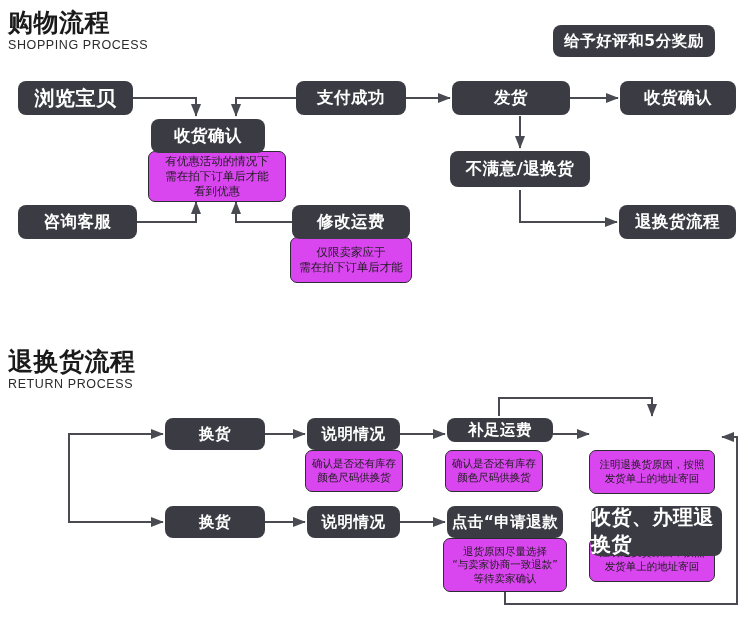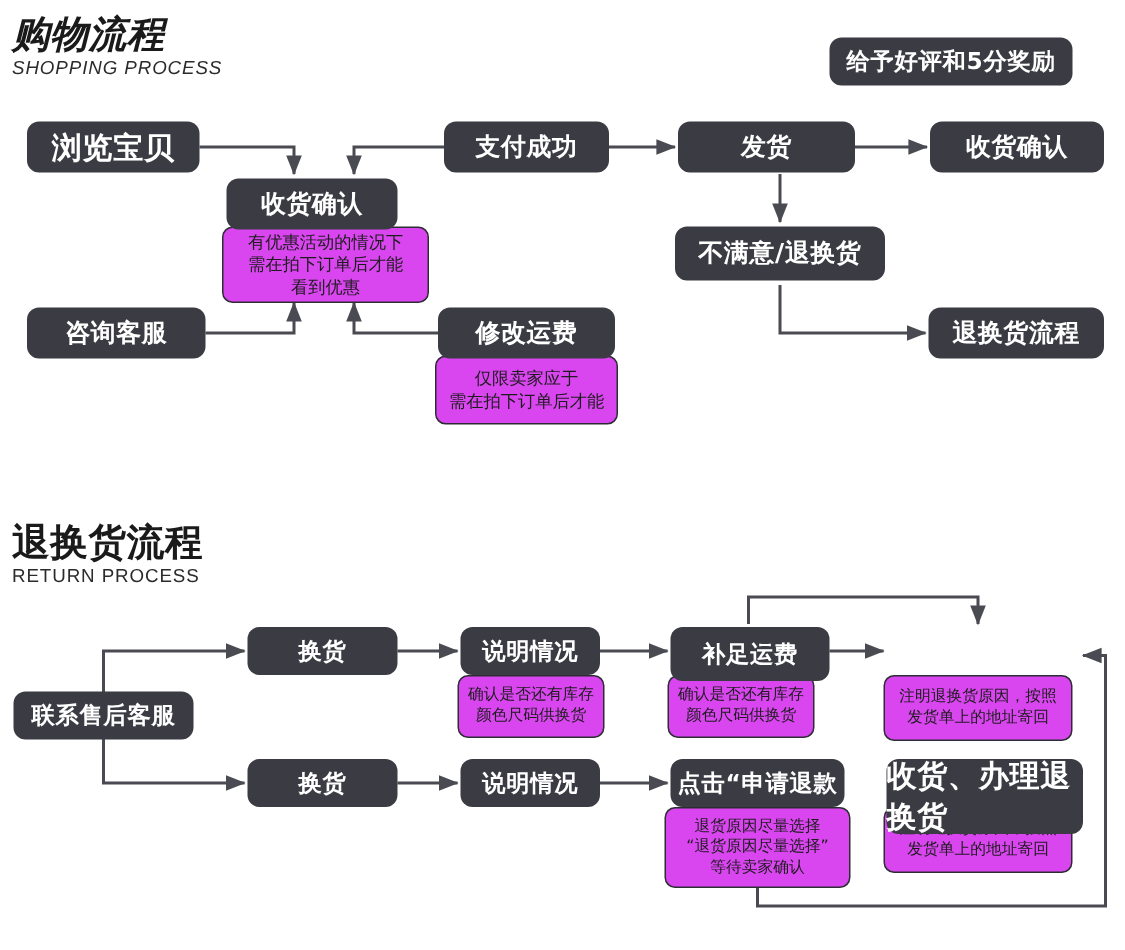--- a/index.html
+++ b/index.html
@@ -98,21 +98,21 @@
       <path d="M499,416 L499,398 L652,398 L652,416" marker-end="url(#ar)"></path>
 
       <path d="M265,522 L305,522" marker-end="url(#ar)"></path>
 
       <path d="M400,522 L445,522" marker-end="url(#ar)"></path>
 
       <path d="M505,592 L505,604 L737,604 L737,437 L722,437" marker-end="url(#ar)"></path>
     </g>
   </svg>
 
-  <div class="sec-head" style="left:8px; top:10px;font-style:italic;">
+  <div class="sec-head" style="left:8px; top:10px;">
     <div class="sec-cn">购物流程</div>
     <div class="sec-en">SHOPPING PROCESS</div>
   </div>
 
   <div class="sec-head" style="left:8px; top:349px;">
     <div class="sec-cn">退换货流程</div>
     <div class="sec-en">RETURN PROCESS</div>
   </div>
 
   <div class="node" style="left:18px; top:81px; width:115px; height:34px; font-size:20px;">浏览宝贝</div>
@@ -139,27 +139,26 @@
     <span>有优惠活动的情况下</span>
     <span>需在拍下订单后才能</span>
     <span>看到优惠</span>
   </div>
 
   <div class="note" style="left:290px; top:237px; width:122px; height:46px; font-size:11.5px; line-height:1.32;">
     <span>仅限卖家应于</span>
     <span>需在拍下订单后才能</span>
   </div>
 
-  <div class="node" style="left:9px; top:461px; width:120px; height:32px; font-size:15.5px;">联系售后客服</div>
 
   <div class="node" style="left:165px; top:418px; width:100px; height:32px; font-size:15.5px;">换货</div>
 
   <div class="node" style="left:307px; top:418px; width:93px; height:32px; font-size:15.5px;">说明情况</div>
 
-  <div class="node" style="left:447px; top:418px; width:106px; height:36px; font-size:15.5px;">补足运费</div>
+  <div class="node" style="left:447px; top:418px; width:106px; height:24px; font-size:15.5px;">补足运费</div>
 
 
   <div class="node" style="left:165px; top:506px; width:100px; height:32px; font-size:15.5px;">换货</div>
 
   <div class="node" style="left:307px; top:506px; width:93px; height:32px; font-size:15.5px;">说明情况</div>
 
   <div class="node" style="left:447px; top:506px; width:116px; height:32px; font-size:15.5px;">点击“申请退款</div>
 
   <div class="node" style="left:591px; top:506px; width:131px; height:50px; font-size:20px;">收货、办理退换货</div>
 
@@ -173,21 +172,21 @@
     <span>颜色尺码供换货</span>
   </div>
 
   <div class="note" style="left:589px; top:450px; width:126px; height:44px; font-size:10.5px; line-height:1.32;">
     <span>注明退换货原因，按照</span>
     <span>发货单上的地址寄回</span>
   </div>
 
   <div class="note" style="left:443px; top:538px; width:124px; height:54px; font-size:10.5px; line-height:1.3;">
     <span>退货原因尽量选择</span>
-    <span>“退货原因尽量选择”</span>
+    <span>“与卖家协商一致退款”</span>
     <span>等待卖家确认</span>
   </div>
 
   <div class="note" style="left:589px; top:538px; width:126px; height:44px; font-size:10.5px; line-height:1.32;">
     <span>注明退换货原因，按照</span>
     <span>发货单上的地址寄回</span>
   </div>
 
 </div>
 

